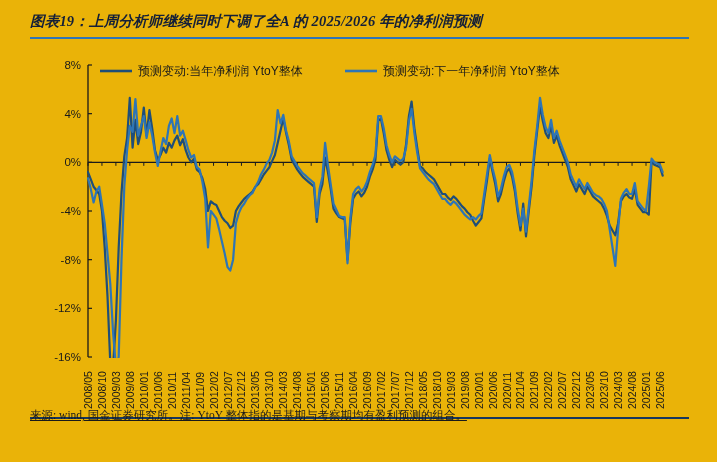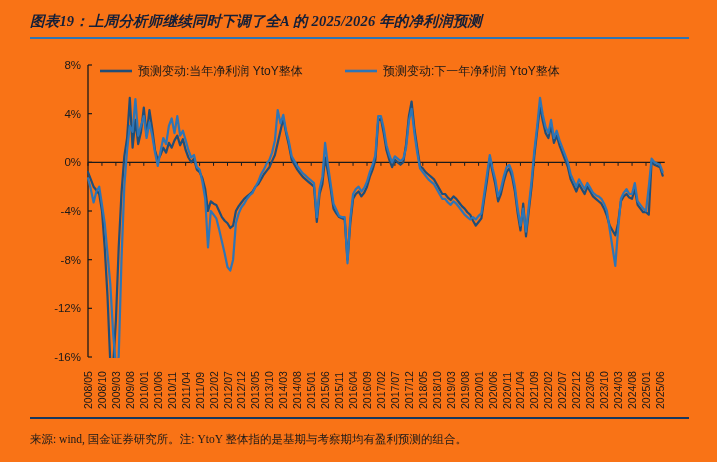--- a/index.html
+++ b/index.html
@@ -1,25 +1,25 @@
 <!DOCTYPE html>
 <html><head>
 <meta charset="utf-8">
 <style>
   html,body{margin:0;padding:0;background:#ffffff;}
-  .page{position:relative;width:717px;height:462px;background:#f97316;overflow:hidden;
+  .page{position:relative;width:717px;height:462px;background:#eab308;overflow:hidden;
         font-family:"Liberation Sans",sans-serif;}
   .fig-title{position:absolute;left:30px;top:12px;width:660px;
              font-family:"Liberation Serif",serif;font-style:italic;font-weight:bold;
              font-size:14.5px;color:#141f38;letter-spacing:0.2px;white-space:nowrap;}
   .title-rule{position:absolute;left:30px;top:37px;width:659px;height:2px;background:#2e75b6;}
   .chart-svg{position:absolute;left:0;top:0;}
   .footer-rule{position:absolute;left:30px;top:417px;width:659px;height:2px;background:#17375e;}
-  .src-note{position:absolute;left:30px;top:432px;width:670px;
-            font-family:"Liberation Serif",serif;font-size:11.5px;color:#1a1a1a;white-space:nowrap;}
+  .src-note{position:absolute;left:30px;top:408px;width:670px;
+            font-family:"Liberation Serif",serif;font-size:11.5px;color:#1a1a1a;white-space:nowrap;text-decoration:underline;}
 </style>
 </head>
 <body>
 
 <div class="page">
   <div class="fig-title">图表19：上周分析师继续同时下调了全A 的 2025/2026 年的净利润预测</div>
   <div class="title-rule"></div>
 
   <svg id="plot" class="chart-svg" width="717" height="462" viewBox="0 0 717 462">
       <defs>

